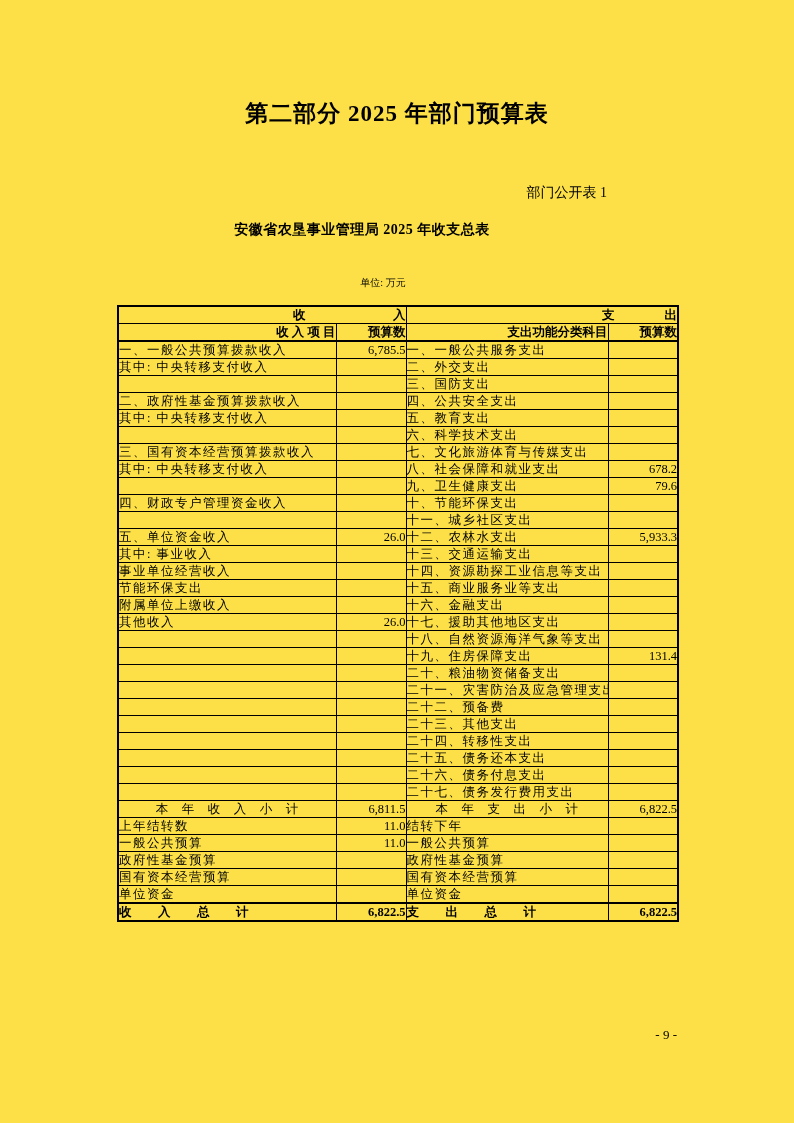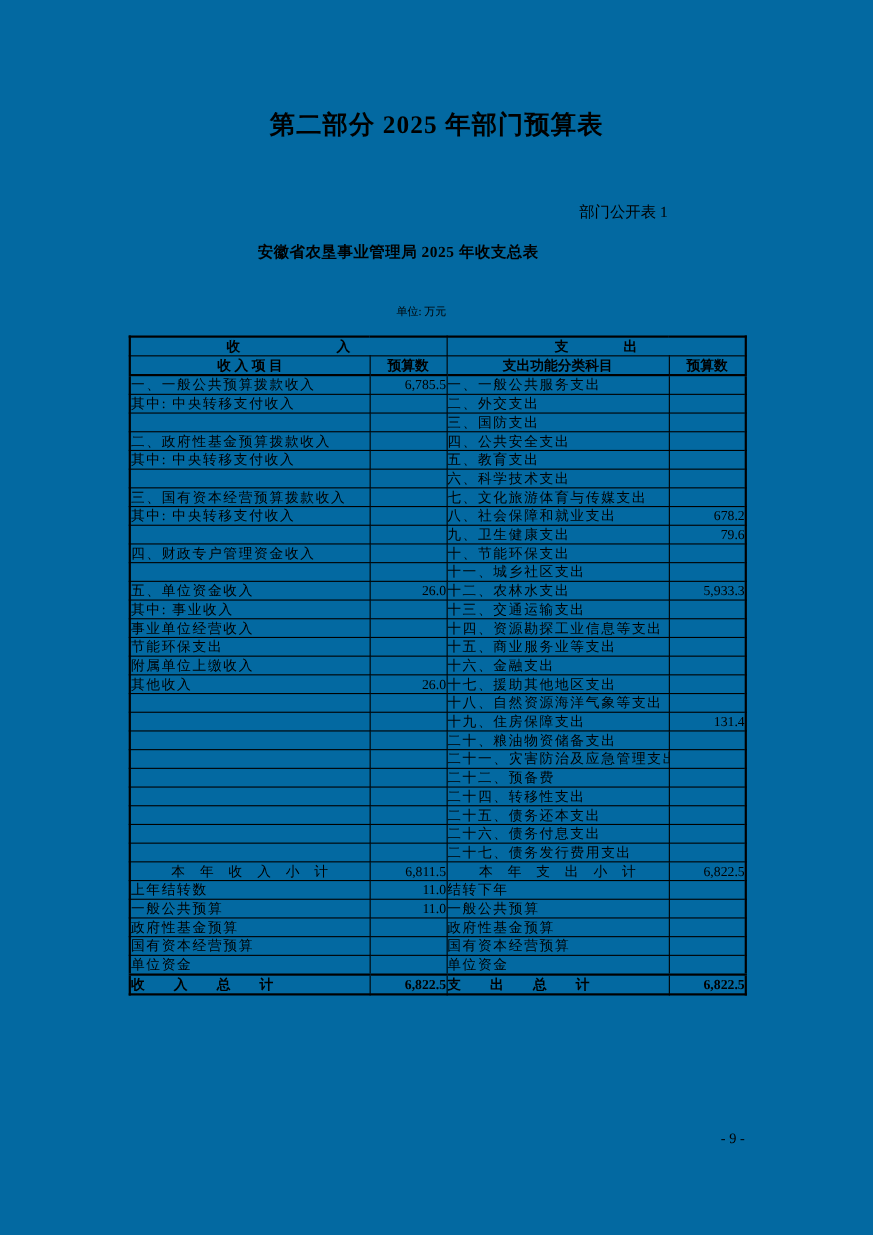--- a/index.html
+++ b/index.html
@@ -1,21 +1,21 @@
 <!DOCTYPE html>
 <html><head>
 <meta charset="utf-8">
 <style>
   html, body { margin: 0; padding: 0; background: #888; }
   .page {
     position: relative;
     width: 794px;
     height: 1123px;
     margin: 0 auto;
-    background: #0369a1;
+    background: #fde047;
     color: #000000;
     font-family: "Liberation Serif", "DejaVu Serif", serif;
     overflow: hidden;
   }
   .main-title {
     position: absolute;
     top: 98px;
     left: 0;
     width: 794px;
     text-align: center;
@@ -64,21 +64,21 @@
     border: 1px solid #000;
     height: 16px;
     padding: 0;
     font-size: 12.5px;
     line-height: 16px;
     overflow: hidden;
     white-space: nowrap;
   }
   table.budget thead th {
     font-weight: bold;
-    text-align: center;
+    text-align: right;
     border-bottom-width: 2px;
   }
   table.budget thead tr.span-row th { border-bottom-width: 1px; }
   td.label { text-align: left; padding-left: 4px; letter-spacing: 1.5px; }
   td.ind1  { padding-left: 26px; }
   td.ind2  { padding-left: 52px; }
   td.ind3  { padding-left: 88px; }
   td.center { text-align: center; padding-left: 0; letter-spacing: 0.5px; }
   td.total  { text-align: left; padding-left: 0; font-weight: bold; letter-spacing: 0.5px; }
   td.amount { text-align: right; padding-right: 5px; letter-spacing: 0; }
@@ -250,20 +250,26 @@
         </tr>
         <tr>
           <td class="label"></td>
           <td class="amount"></td>
           <td class="label">二十二、预备费</td>
           <td class="amount"></td>
         </tr>
         <tr>
           <td class="label"></td>
           <td class="amount"></td>
+          <td class="label">二十三、其他支出</td>
+          <td class="amount"></td>
+        </tr>
+        <tr>
+          <td class="label"></td>
+          <td class="amount"></td>
           <td class="label">二十四、转移性支出</td>
           <td class="amount"></td>
         </tr>
         <tr>
           <td class="label"></td>
           <td class="amount"></td>
           <td class="label">二十五、债务还本支出</td>
           <td class="amount"></td>
         </tr>
         <tr>

